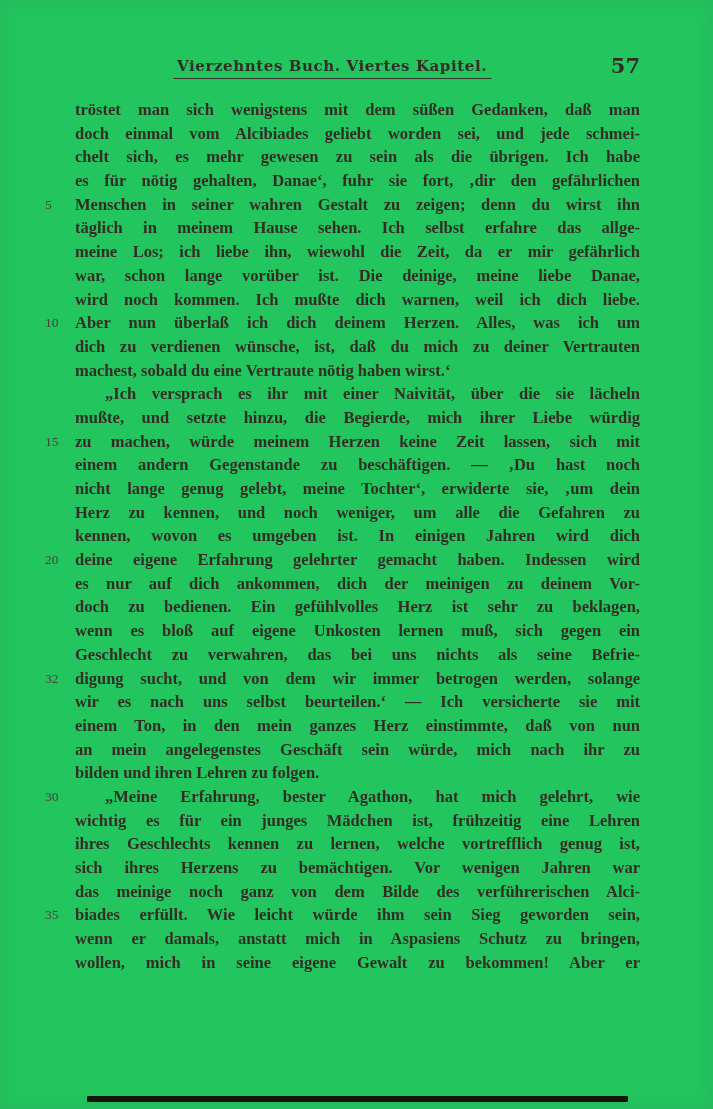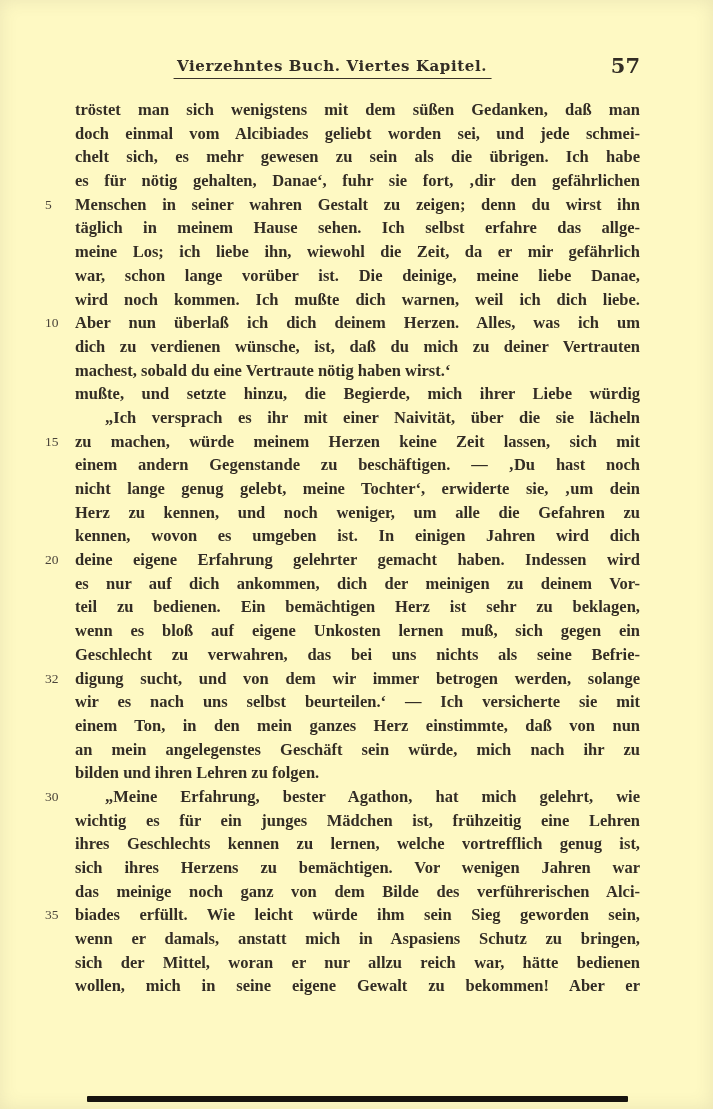--- a/index.html
+++ b/index.html
@@ -6,21 +6,21 @@
     margin: 0;
     padding: 0;
     background: #e9e6df;
     font-family: "DejaVu Serif", "Liberation Serif", serif;
   }
   .page {
     position: relative;
     width: 713px;
     height: 1109px;
     margin: 0 auto;
-    background: #fef9c3;
+    background: #22c55e;
     box-shadow: inset 0 0 18px rgba(90,85,70,0.12);
     overflow: hidden;
     color: #332d25;
   }
   .header {
     position: absolute;
     top: 55px;
     left: 75px;
     width: 565px;
     height: 28px;
@@ -105,43 +105,42 @@
       <div class="line"><span>chelt sich, es mehr gewesen zu sein als die übrigen. Ich habe</span></div>
       <div class="line"><span>es für nötig gehalten, Danae‘, fuhr sie fort, ‚dir den gefährlichen</span></div>
       <div class="line"><span class="lineno">5</span><span>Menschen in seiner wahren Gestalt zu zeigen; denn du wirst ihn</span></div>
       <div class="line"><span>täglich in meinem Hause sehen. Ich selbst erfahre das allge-</span></div>
       <div class="line"><span>meine Los; ich liebe ihn, wiewohl die Zeit, da er mir gefährlich</span></div>
       <div class="line"><span>war, schon lange vorüber ist. Die deinige, meine liebe Danae,</span></div>
       <div class="line"><span>wird noch kommen. Ich mußte dich warnen, weil ich dich liebe.</span></div>
       <div class="line"><span class="lineno">10</span><span>Aber nun überlaß ich dich deinem Herzen. Alles, was ich um</span></div>
       <div class="line"><span>dich zu verdienen wünsche, ist, daß du mich zu deiner Vertrauten</span></div>
       <div class="line par-end"><span>machest, sobald du eine Vertraute nötig haben wirst.‘</span></div>
+      <div class="line indent"><span>„Ich versprach es ihr mit einer Naivität, über die sie lächeln</span></div>
       <div class="line"><span>mußte, und setzte hinzu, die Begierde, mich ihrer Liebe würdig</span></div>
-      <div class="line indent"><span>„Ich versprach es ihr mit einer Naivität, über die sie lächeln</span></div>
       <div class="line"><span class="lineno">15</span><span>zu machen, würde meinem Herzen keine Zeit lassen, sich mit</span></div>
       <div class="line"><span>einem andern Gegenstande zu beschäftigen. — ‚Du hast noch</span></div>
       <div class="line"><span>nicht lange genug gelebt, meine Tochter‘, erwiderte sie, ‚um dein</span></div>
       <div class="line"><span>Herz zu kennen, und noch weniger, um alle die Gefahren zu</span></div>
       <div class="line"><span>kennen, wovon es umgeben ist. In einigen Jahren wird dich</span></div>
       <div class="line"><span class="lineno">20</span><span>deine eigene Erfahrung gelehrter gemacht haben. Indessen wird</span></div>
       <div class="line"><span>es nur auf dich ankommen, dich der meinigen zu deinem Vor-</span></div>
-      <div class="line"><span>teil zu bedienen. Ein bemächtigen Herz ist sehr zu beklagen,</span></div>
+      <div class="line"><span>doch zu bedienen. Ein gefühlvolles Herz ist sehr zu beklagen,</span></div>
       <div class="line"><span>wenn es bloß auf eigene Unkosten lernen muß, sich gegen ein</span></div>
       <div class="line"><span>Geschlecht zu verwahren, das bei uns nichts als seine Befrie-</span></div>
       <div class="line"><span class="lineno">32</span><span>digung sucht, und von dem wir immer betrogen werden, solange</span></div>
       <div class="line"><span>wir es nach uns selbst beurteilen.‘ — Ich versicherte sie mit</span></div>
       <div class="line"><span>einem Ton, in den mein ganzes Herz einstimmte, daß von nun</span></div>
       <div class="line"><span>an mein angelegenstes Geschäft sein würde, mich nach ihr zu</span></div>
       <div class="line par-end"><span>bilden und ihren Lehren zu folgen.</span></div>
       <div class="line indent"><span class="lineno">30</span><span>„Meine Erfahrung, bester Agathon, hat mich gelehrt, wie</span></div>
       <div class="line"><span>wichtig es für ein junges Mädchen ist, frühzeitig eine Lehren</span></div>
       <div class="line"><span>ihres Geschlechts kennen zu lernen, welche vortrefflich genug ist,</span></div>
       <div class="line"><span>sich ihres Herzens zu bemächtigen. Vor wenigen Jahren war</span></div>
       <div class="line"><span>das meinige noch ganz von dem Bilde des verführerischen Alci-</span></div>
       <div class="line"><span class="lineno">35</span><span>biades erfüllt. Wie leicht würde ihm sein Sieg geworden sein,</span></div>
       <div class="line"><span>wenn er damals, anstatt mich in Aspasiens Schutz zu bringen,</span></div>
-      <div class="line"><span>sich der Mittel, woran er nur allzu reich war, hätte bedienen</span></div>
       <div class="line"><span>wollen, mich in seine eigene Gewalt zu bekommen! Aber er</span></div>
     </div>
 
   <div class="bottom-rule"></div>
 
 </div>
 
 </body></html>

